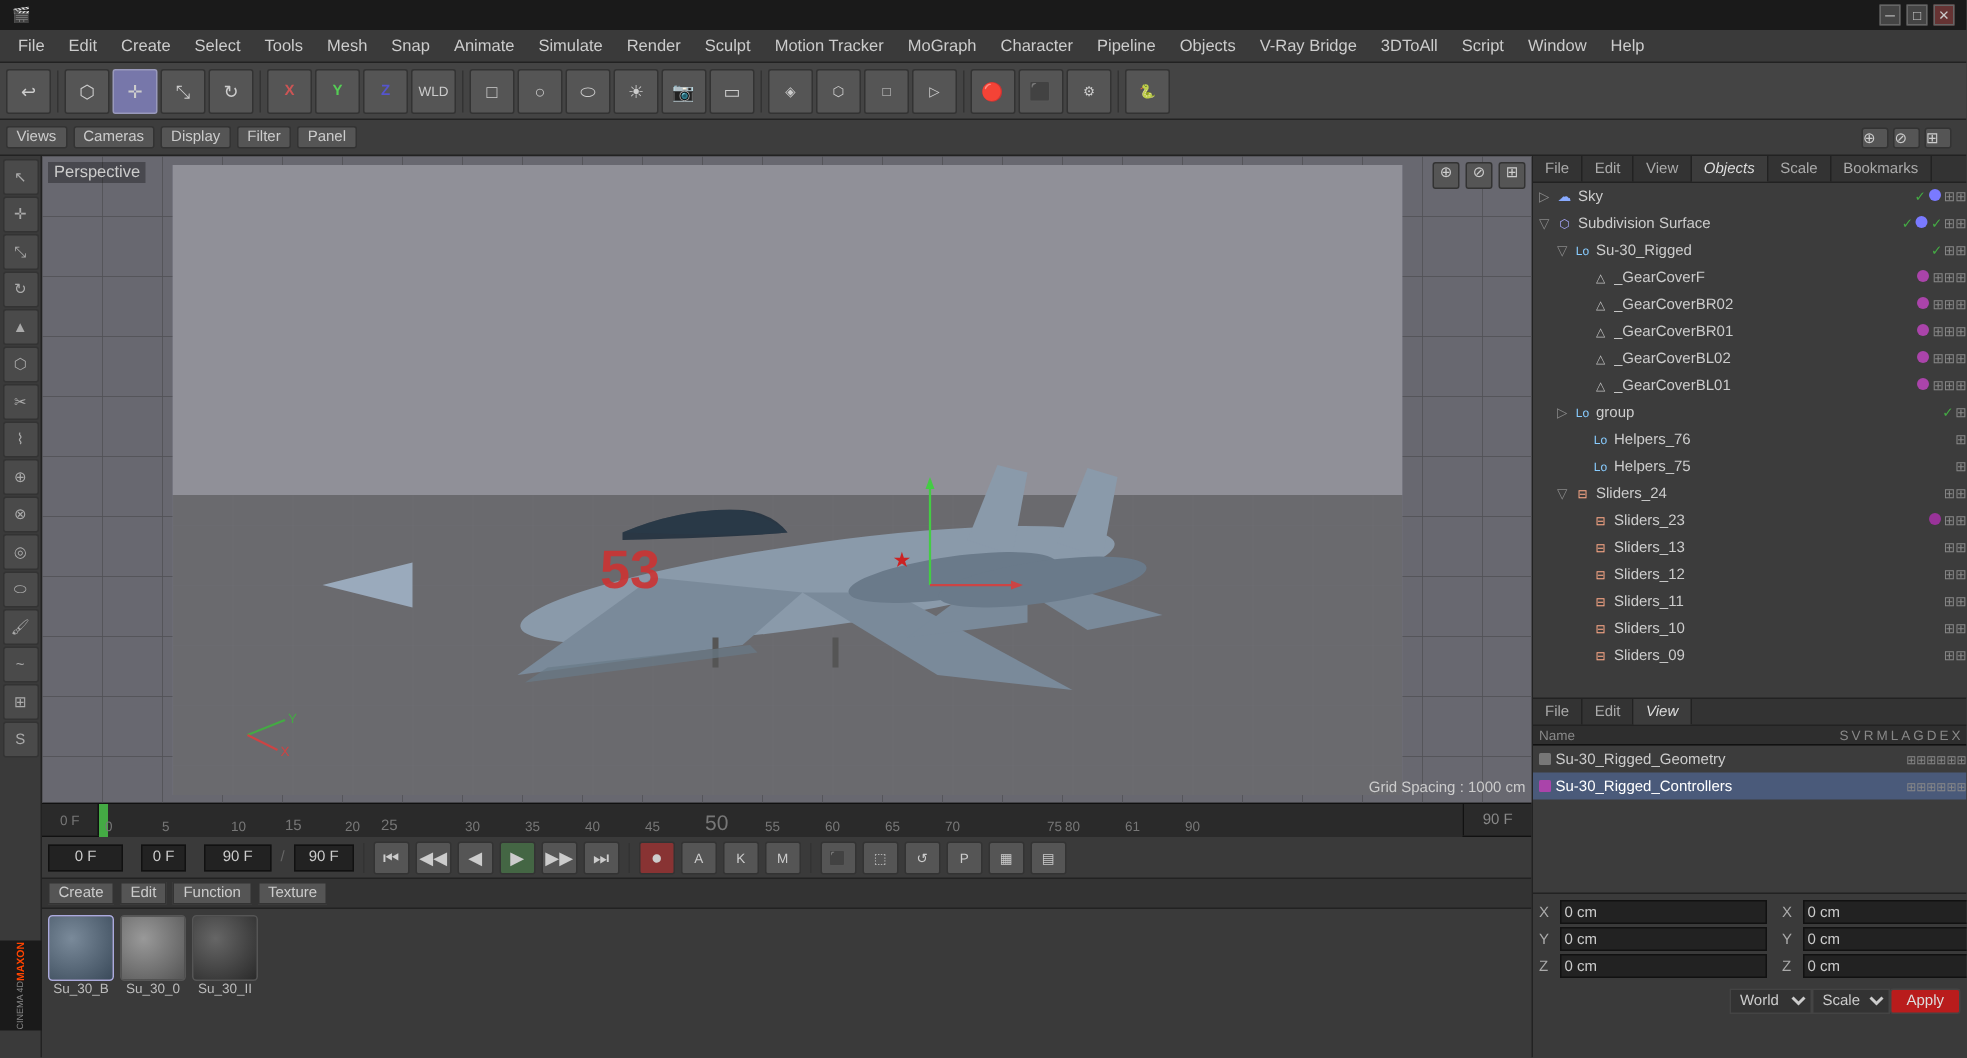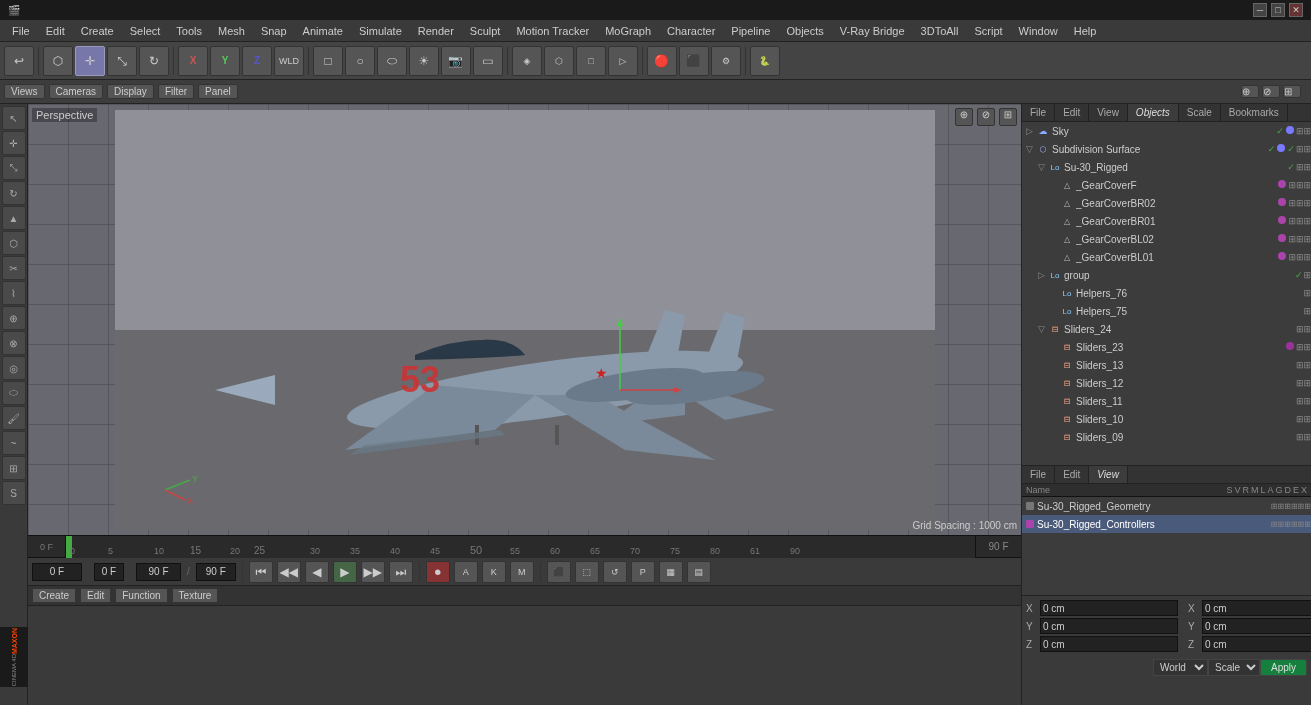--- a/index.html
+++ b/index.html
@@ -78,21 +78,21 @@
     .mat-label { font-size: 9px; color: #bbb; text-align: center; max-width: 50px; white-space: nowrap; overflow: hidden; text-overflow: ellipsis; }
     .mat-item.selected .mat-thumb { border-color: #aad; }
 
     
     #coord-panel { height: 110px; background: #3a3a3a; border-top: 1px solid #222; }
     .coord-row { display: flex; align-items: center; gap: 2px; }
     .coord-label { width: 12px; font-size: 10px; color: #aaa; }
     .coord-field { flex: 1; background: #222; border: 1px solid #111; color: #ccc; font-size: 10px; height: 16px; padding: 0 2px; }
     #coord-footer { display: flex; align-items: center; justify-content: flex-end; padding: 3px 4px; }
     .coord-select { background: #333; border: 1px solid #444; color: #ccc; font-size: 10px; padding: 1px 2px; }
-    .apply-btn { background: #15803d; border: 1px solid #444; color: #ddd; font-size: 10px; padding: 2px 10px; cursor: pointer; border-radius: 2px; }
+    .apply-btn { background: #b91c1c; border: 1px solid #444; color: #ddd; font-size: 10px; padding: 2px 10px; cursor: pointer; border-radius: 2px; }
 
     
     ::-webkit-scrollbar { width: 8px; height: 8px; }
     ::-webkit-scrollbar-track { background: #2a2a2a; }
     ::-webkit-scrollbar-thumb { background: #555; }
 
     
     #viewport { background: linear-gradient(rgba(80,80,85,0.8) 1px, transparent 1px), linear-gradient(90deg, rgba(80,80,85,0.8) 1px, transparent 1px), #686870; background-size: 40px 40px; }
 
     .obj-tag-dot { width: 8px; height: 8px; border-radius: 50%; display: inline-block; margin: 0 1px; }
@@ -291,26 +291,26 @@
           <span style="position:absolute;left:4px;font-size:9px;color:#777;">0</span>
           <span style="position:absolute;left:42px;font-size:9px;color:#777;">5</span>
           <span style="position:absolute;left:72px;font-size:9px;color:#777;margin-left:16px;">10</span>
           <span style="position:absolute;left:124px;font-size:10px;color:#777;">15</span>
           <span style="position:absolute;left:164px;font-size:9px;color:#777;">20</span>
           <span style="position:absolute;left:188px;font-size:10px;color:#777;">25</span>
           <span style="position:absolute;left:244px;font-size:9px;color:#777;">30</span>
           <span style="position:absolute;left:284px;font-size:9px;color:#777;">35</span>
           <span style="position:absolute;left:324px;font-size:9px;color:#777;">40</span>
           <span style="position:absolute;left:364px;font-size:9px;color:#777;">45</span>
-          <span style="position:absolute;left:404px;font-size:11px;color:#777;">50</span>
+          <span style="position:absolute;left:404px;font-size:14px;color:#777;">50</span>
           <span style="position:absolute;left:444px;font-size:9px;color:#777;">55</span>
           <span style="position:absolute;left:484px;font-size:9px;color:#777;">60</span>
           <span style="position:absolute;left:524px;font-size:9px;color:#777;">65</span>
           <span style="position:absolute;left:564px;font-size:9px;color:#777;">70</span>
-          <span style="position:absolute;left:604px;font-size:9px;color:#777;">75</span>
+          <span style="position:absolute;left:632px;font-size:9px;color:#777;">75</span>
           <span style="position:absolute;left:644px;font-size:9px;color:#777;">80</span>
           <span style="position:absolute;left:684px;font-size:9px;color:#777;">61</span>
           <span style="position:absolute;left:724px;font-size:9px;color:#777;">90</span>
         </div>
       </div>
       <div id="timeline-end" style="width:46px;background:#2a2a2a;height:22px;display:flex;align-items:center;justify-content:center;border-left:1px solid #111;color:#888;font-size:10px;">90 F</div>
     </div>
 
     <div id="transport">
       <input class="transport-field" value="0 F" style="width: 50px;">
@@ -343,20 +343,34 @@
       <div class="transport-btn" style="font-size:9px;">▦</div>
       <div class="transport-btn" style="font-size:9px;">▤</div>
     </div>
 
     <div id="mat-manager">
       <div id="mat-toolbar">
         <div class="mat-btn">Create</div>
         <div class="mat-btn">Edit</div>
         <div class="mat-btn">Function</div>
         <div class="mat-btn">Texture</div>
+      </div>
+      <div id="mat-grid">
+        <div class="mat-item selected">
+          <div class="mat-thumb" style="background: radial-gradient(circle at 35% 35%, #7a8a9a, #3a4a5a); border-color:#aad;"></div>
+          <span class="mat-label">Su_30_B</span>
+        </div>
+        <div class="mat-item">
+          <div class="mat-thumb" style="background: radial-gradient(circle at 35% 35%, #999, #555);"></div>
+          <span class="mat-label">Su_30_0</span>
+        </div>
+        <div class="mat-item">
+          <div class="mat-thumb" style="background: radial-gradient(circle at 35% 35%, #666, #2a2a2a);"></div>
+          <span class="mat-label">Su_30_II</span>
+        </div>
       </div>
     </div>
   </div>
 
   <div id="right-panel">
 
     <div id="right-tabs">
       <div class="right-tab">File</div>
       <div class="right-tab">Edit</div>
       <div class="right-tab">View</div>

